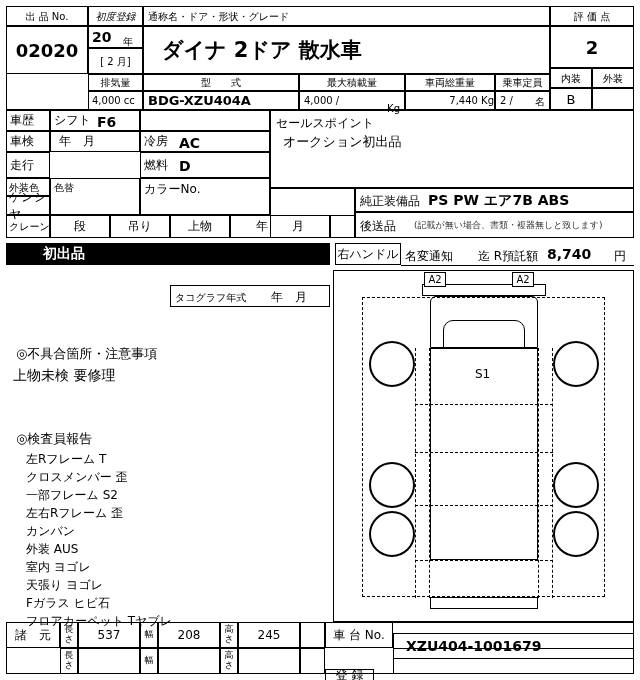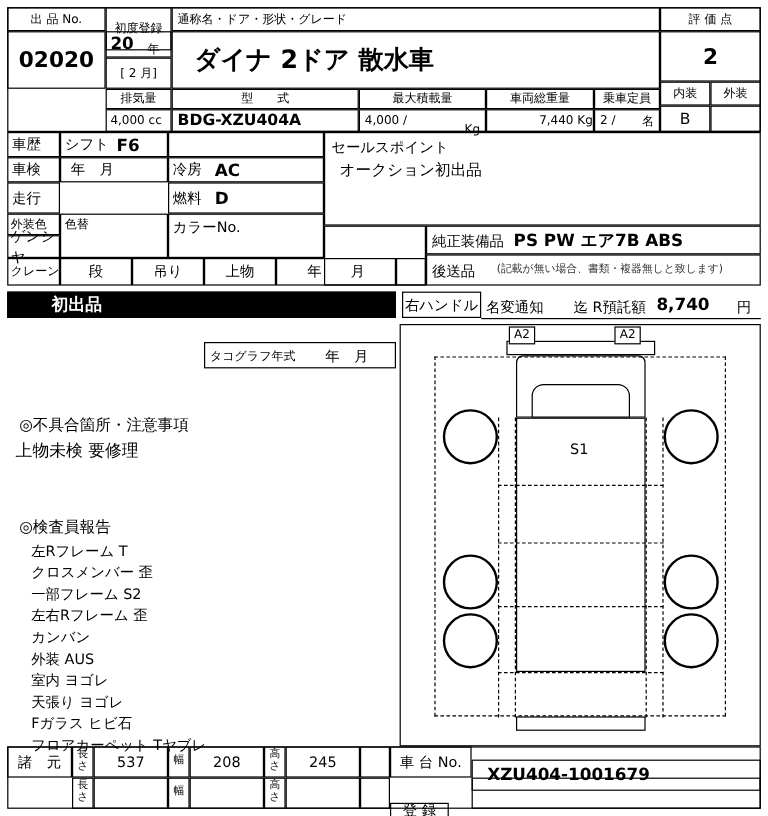--- a/index.html
+++ b/index.html
@@ -37,21 +37,21 @@
 
   <div class="bx" style="left:6px;top:6px;width:628px;height:104px;"></div>
 
   <div class="bx" style="left:6px;top:6px;width:82px;height:20px;">
     <div class="ctr t10" style="width:100%;height:100%;">出 品 No.</div>
   </div>
   <div class="bx" style="left:6px;top:26px;width:82px;height:48px;">
     <div class="ctr t18 b" style="width:100%;height:100%;">02020</div>
   </div>
 
-  <div class="bx" style="left:88px;top:6px;width:55px;height:36px;">
+  <div class="bx" style="left:88px;top:6px;width:55px;height:20px;font-style:italic;">
     <div class="ctr t10" style="width:100%;height:100%;">初度登録</div>
   </div>
 
   <div class="bx" style="left:143px;top:6px;width:407px;height:20px;">
     <div class="lft pad4 t10" style="width:100%;height:100%;">通称名・ドア・形状・グレード</div>
   </div>
 
   <div class="bx" style="left:550px;top:6px;width:84px;height:20px;">
     <div class="ctr t11 t10" style="width:100%;height:100%;">評 価 点</div>
   </div>

